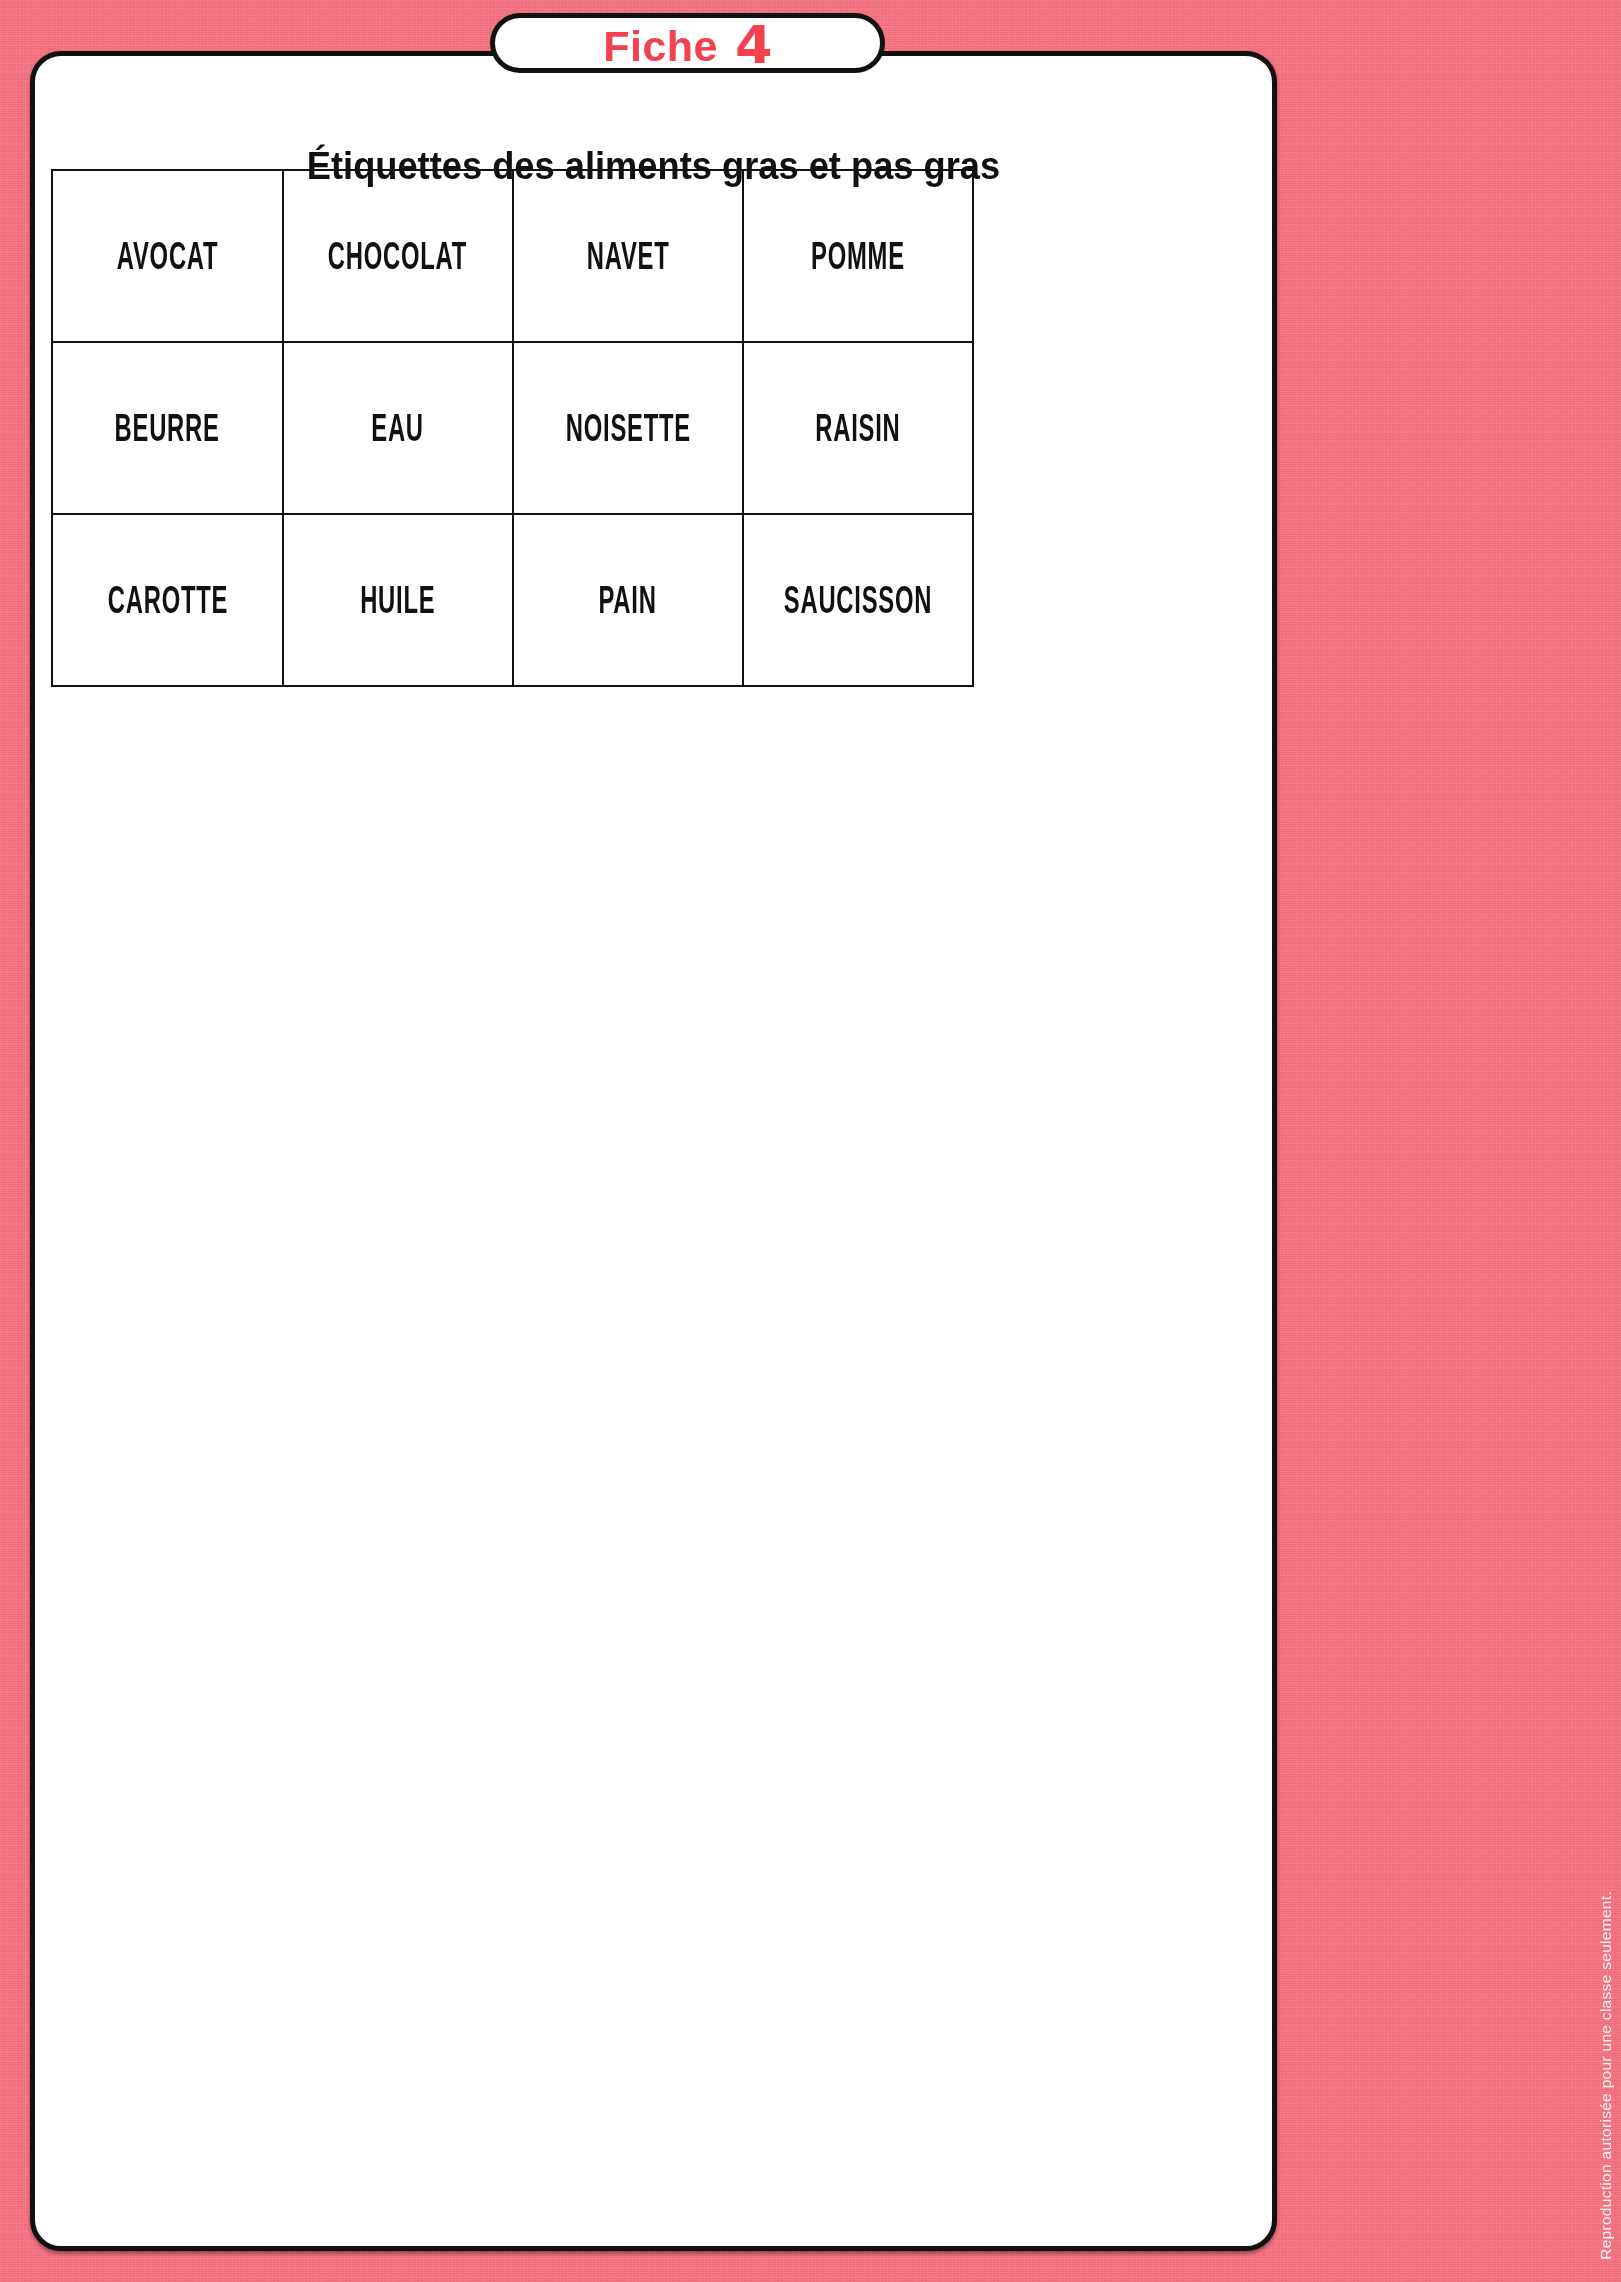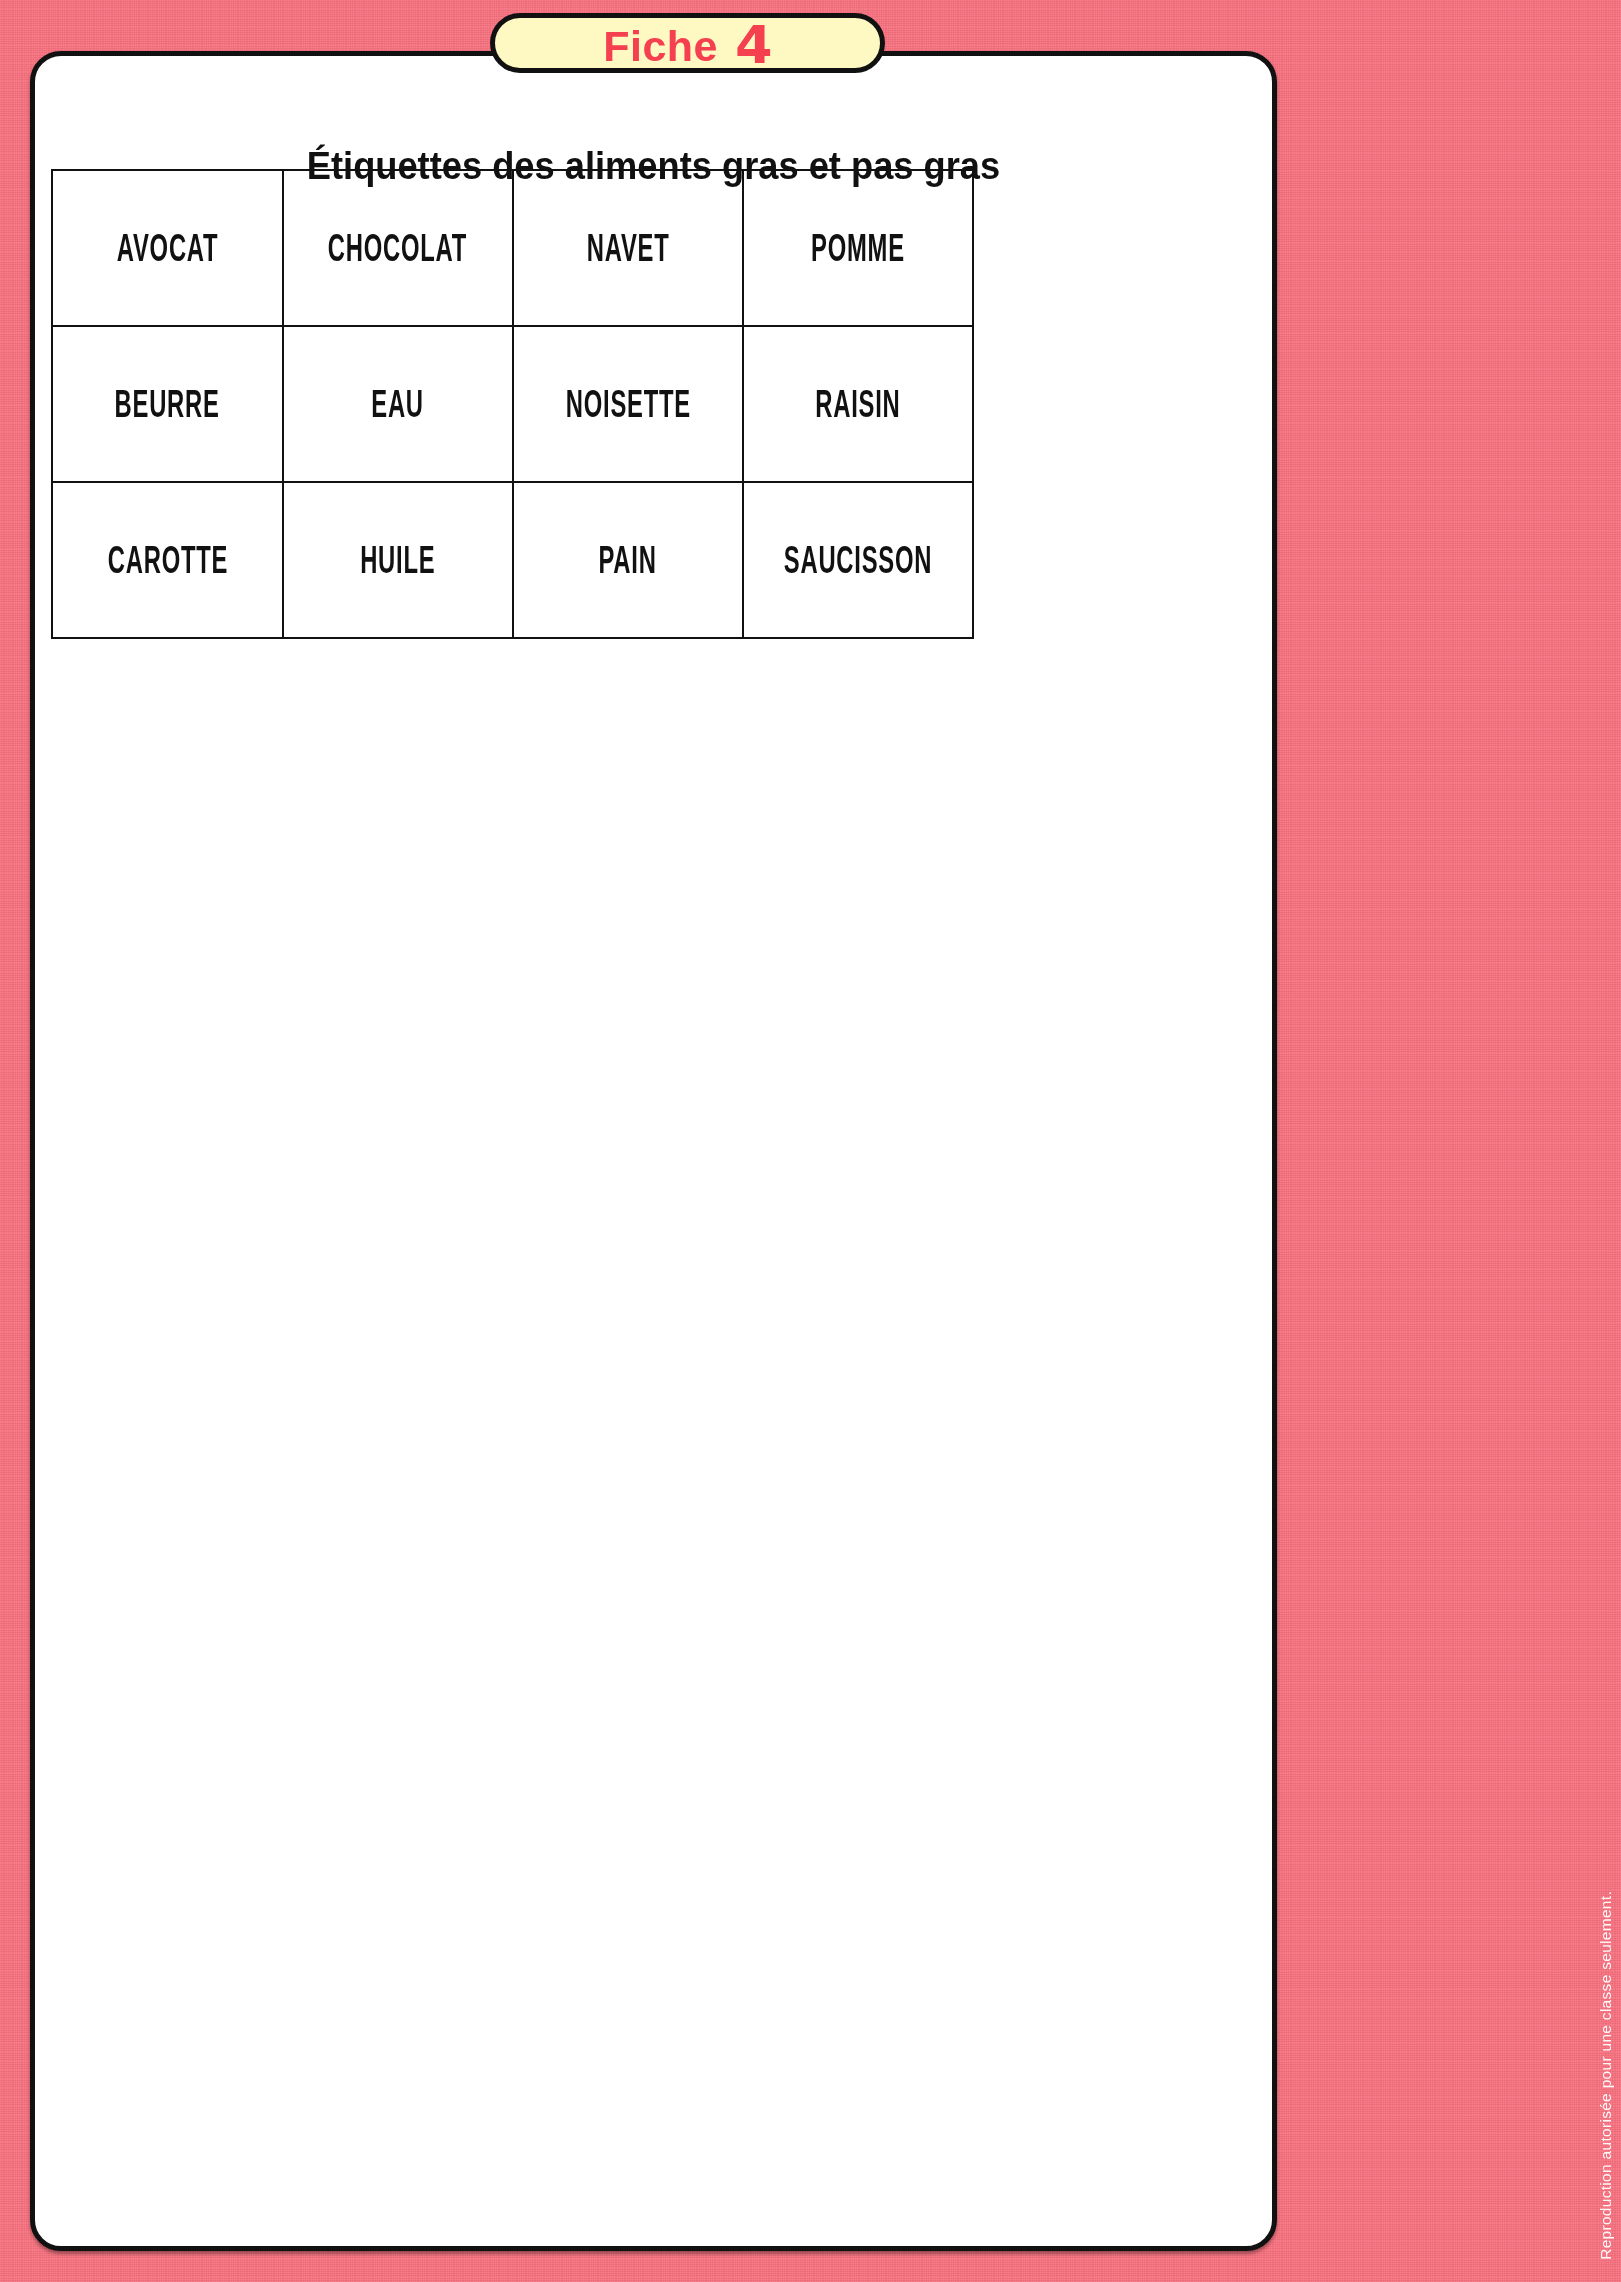--- a/index.html
+++ b/index.html
@@ -46,21 +46,21 @@
     box-shadow: 0 2.7px 3.7px rgba(0,0,0,.35);
   }
 
   
   #fiche-tab {
     position: absolute;
     left: 490px;
     top: 12.8px;
     width: 395px;
     height: 60px;
-    background: #fef9c3;
+    background: #ffffff;
     border: 5.5px solid #111111;
     border-radius: 37px;
     box-sizing: border-box;
     display: flex;
     align-items: center;
     justify-content: center;
     z-index: 5;
   }
   #fiche-tab .tab-inner {
     display: flex;
@@ -110,21 +110,21 @@
     top: 113px;
     width: 923px;
     border-collapse: collapse;
     table-layout: fixed;
   }
   #labels-table td {
     border: 2.7px solid #111111;
     height: 154px;
     text-align: center;
     vertical-align: middle;
-    padding: 0;
+    padding: 8px;
   }
   .cell-text {
     display: inline-block;
     font-family: "Liberation Sans", sans-serif;
     font-weight: bold;
     font-size: 34px;
     letter-spacing: 1.1px;
     color: #111111;
     transform: scaleX(0.70) scaleY(1.12);
     transform-origin: center center;

